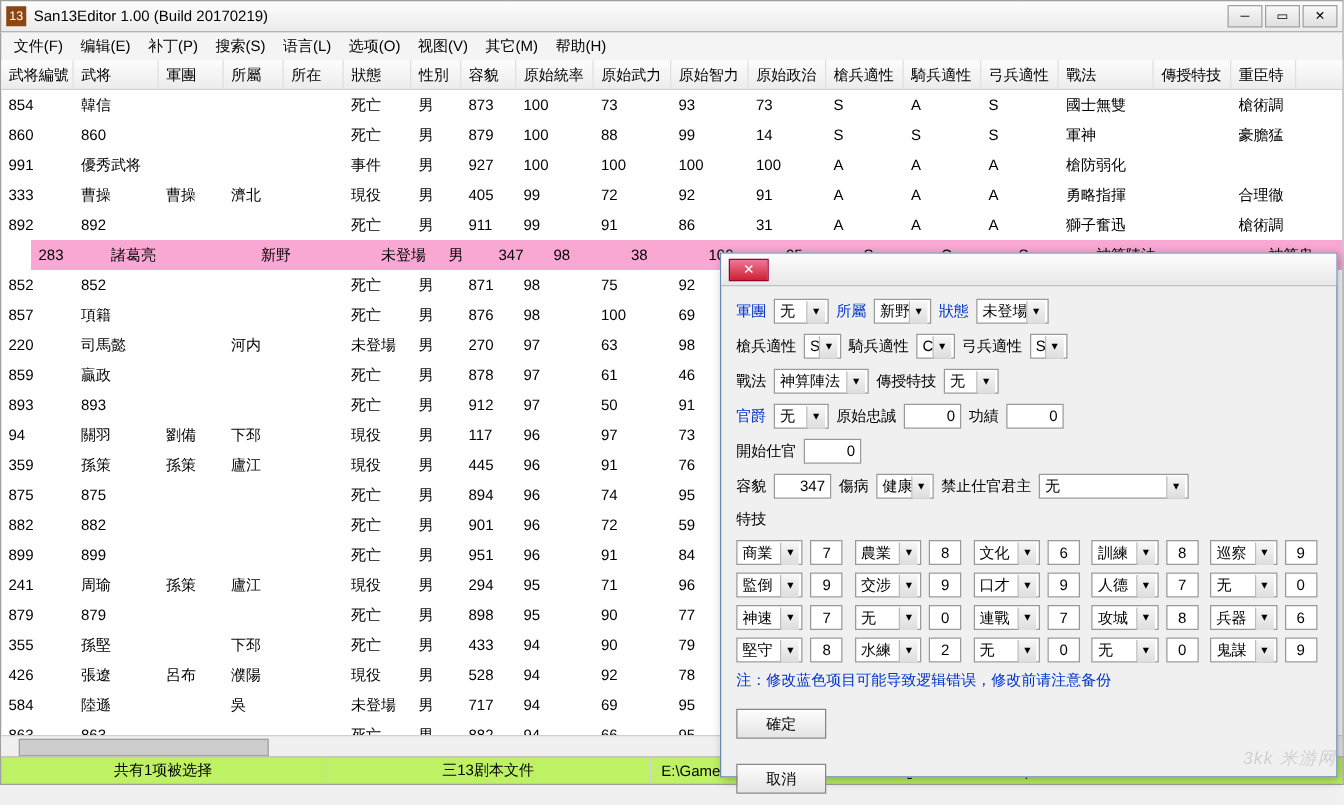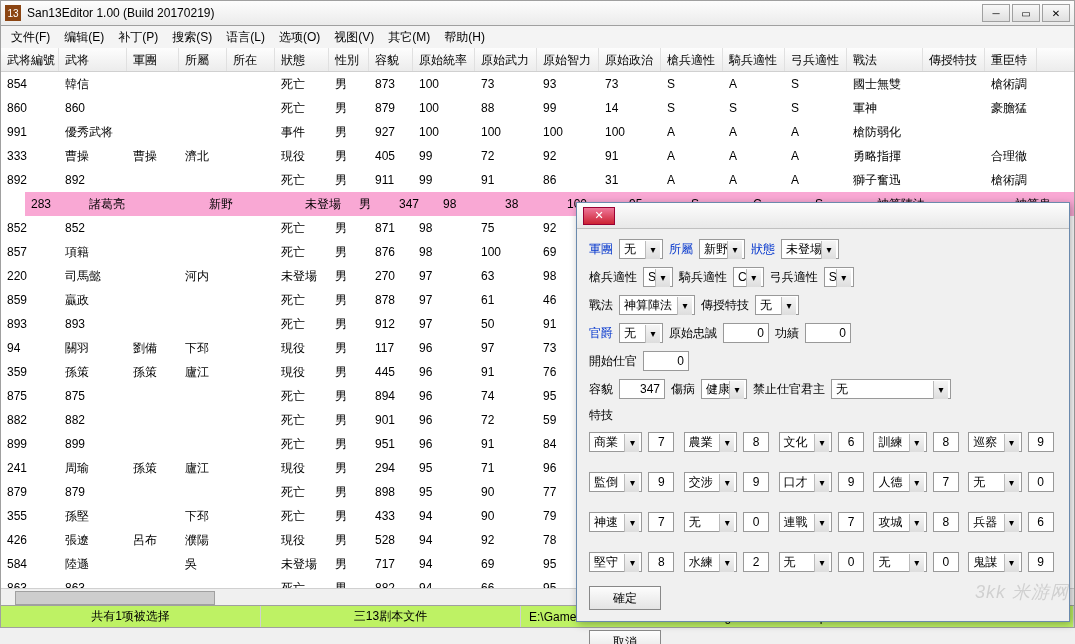--- a/index.html
+++ b/index.html
@@ -41,28 +41,28 @@
 .dlg-title { height: 26px; background: linear-gradient(#fdfdfd,#e8e8e8); border-bottom: 1px solid #c0c0c0; display: flex; align-items: center; padding: 0 6px; }
 .dlg-title span { flex: 1; }
 .dlg-close { width: 32px; height: 18px; background: linear-gradient(#e79,#c23); border: 1px solid #903; color: #fff; display: flex; align-items: center; justify-content: center; font-size: 11px; }
 .dlg-body { padding: 10px 12px; }
 .dlg-row { display: flex; align-items: center; margin-bottom: 8px; gap: 6px; flex-wrap: wrap; }
 .lbl { color: #0033cc; }
 .lbl-black { color: #000; }
 .combo { border: 1px solid #999; background: #fff; height: 20px; padding: 0 16px 0 4px; position: relative; display: inline-flex; align-items: center; min-width: 44px; }
 .combo::after { content: "▾"; position: absolute; right: 2px; top: 1px; font-size: 10px; background: linear-gradient(#f6f6f6,#ddd); border-left: 1px solid #bbb; width: 14px; text-align: center; height: 18px; line-height: 18px; }
 .txt { border: 1px solid #999; background: #fff; height: 20px; padding: 0 4px; width: 46px; text-align: right; }
-.skill-grid { display: grid; grid-template-columns: repeat(5, auto auto); gap: 20px 6px; align-items: center; }
+.skill-grid { display: grid; grid-template-columns: repeat(5, auto auto); gap: 6px 6px; align-items: center; }
 .skill-grid .combo { min-width: 50px; }
 .skill-grid .txt { width: 26px; text-align: center; }
 .note { color: #0033cc; margin-top: 6px; }
 .dlg-btns { display: flex; gap: 20px; justify-content: center; margin-top: 14px; flex-direction: column; }
 .btn { width: 72px; height: 24px; border: 1px solid #888; background: linear-gradient(#fdfdfd,#e4e4e4); display: flex; align-items: center; justify-content: center; }
 
-.watermark { position: absolute; right: 6px; bottom: 40px; font-size: 18px; color: rgba(150,150,150,0.35); font-style: italic; pointer-events: none; letter-spacing: 1px; }
+.watermark { position: absolute; right: 6px; bottom: 28px; font-size: 14px; color: rgba(150,150,150,0.35); font-style: italic; pointer-events: none; letter-spacing: 1px; }
 </style>
 </head>
 <body>
 
 <div class="titlebar">
   <span class="icon">13</span>
   <span class="title">San13Editor 1.00 (Build 20170219)</span>
   <div class="winbtns">
     <div class="winbtn">─</div>
     <div class="winbtn">▭</div>
@@ -641,20 +641,21 @@
         <input class="txt" value="8" style="">
         <span class="combo">水練</span>
         <input class="txt" value="2" style="">
         <span class="combo">无</span>
         <input class="txt" value="0" style="">
         <span class="combo">无</span>
         <input class="txt" value="0" style="">
         <span class="combo">鬼謀</span>
         <input class="txt" value="9" style="">
       </div>
+    <div class="note">注：修改蓝色项目可能导致逻辑错误，修改前请注意备份</div>
     <div class="dlg-btns">
       <div class="btn">確定</div>
       <div class="btn">取消</div>
     </div>
   </div>
 </div>
 
 <div class="watermark">3kk 米游网</div>
 
 </body></html>

